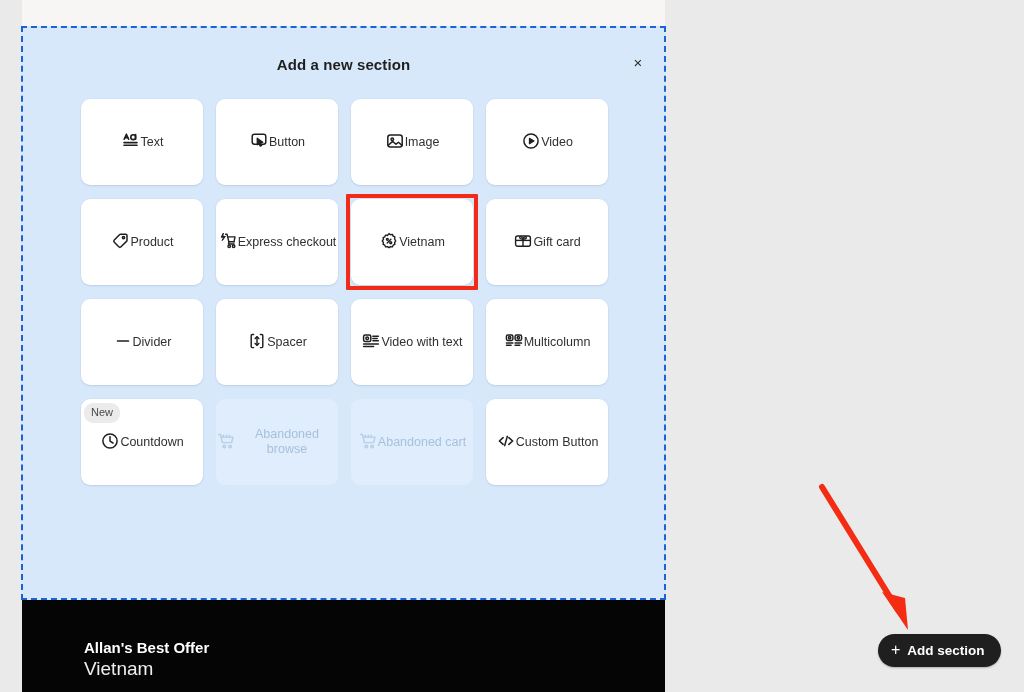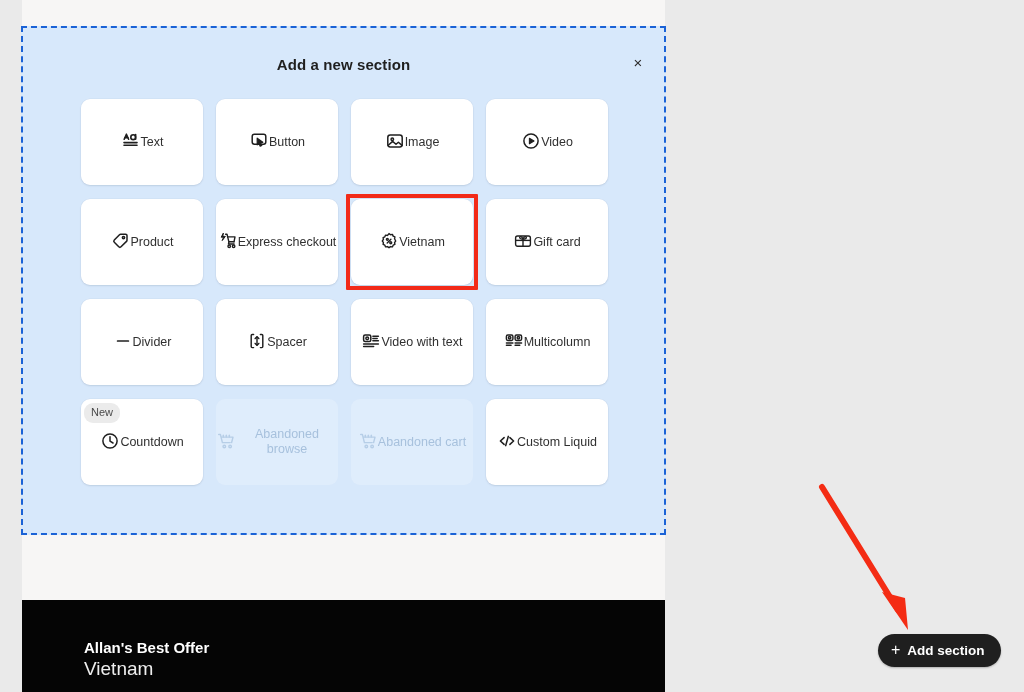--- a/index.html
+++ b/index.html
@@ -29,21 +29,21 @@
     height: 692px;
     background: #f7f6f5;
   }
 
   
   .add-panel {
     position: absolute;
     left: 21px;
     top: 26px;
     width: 645px;
-    height: 509px;
+    height: 574px;
     background: #d7e8fb;
     border: 2px dashed #1a62d6;
   }
 
   .panel-title {
     position: absolute;
     left: 0;
     top: 28px;
     width: 100%;
     text-align: center;
@@ -398,21 +398,21 @@
           <span class="label">Abandoned cart</span>
         </div>
         <div class="card">
           <span class="icon">
             <svg width="20" height="20" viewBox="0 0 20 20" fill="none" stroke="currentColor" stroke-width="1.55" stroke-linecap="round" stroke-linejoin="round">
               <path d="M7.1 6.6 L3.4 10 L7.1 13.4"></path>
               <path d="M12.9 6.6 L16.6 10 L12.9 13.4"></path>
               <path d="M11.3 5.4 L8.7 14.6"></path>
             </svg>
           </span>
-          <span class="label">Custom Liquid</span>
+          <span class="label">Custom Button</span>
         </div>
       </div>
   </div>
 
   <div class="store-strip">
     <div class="store-name">Allan's Best Offer</div>
     <div class="store-region">Vietnam</div>
   </div>
 
   <button class="add-section-btn">

